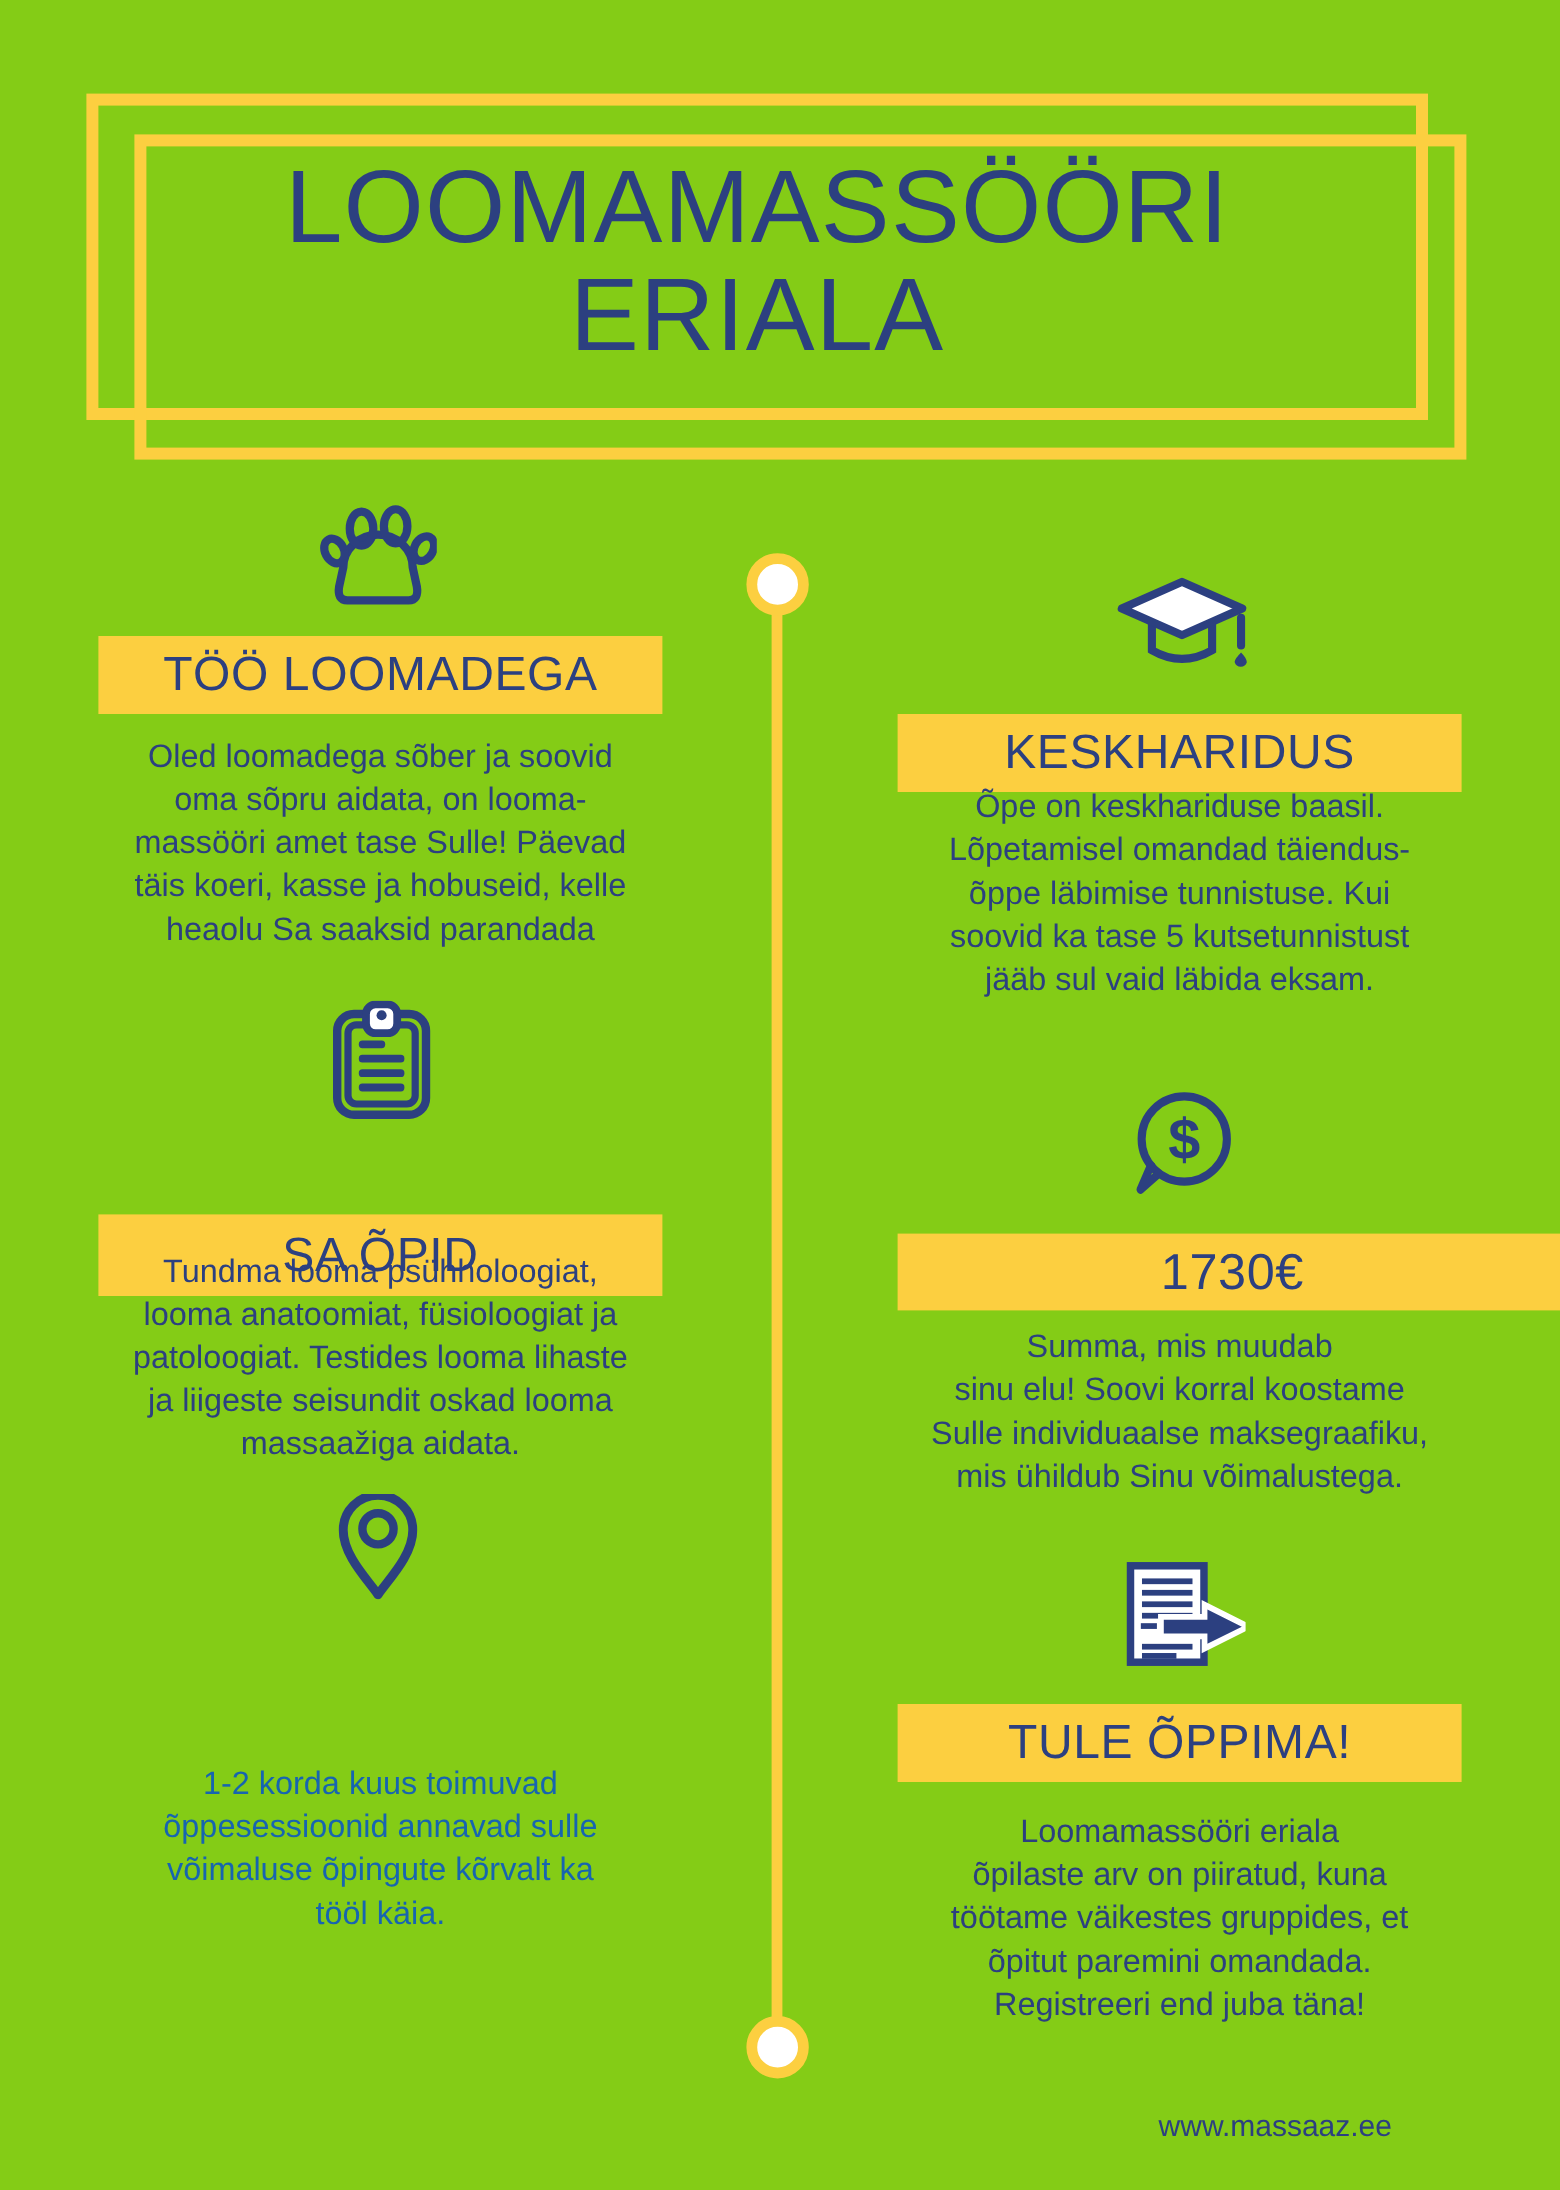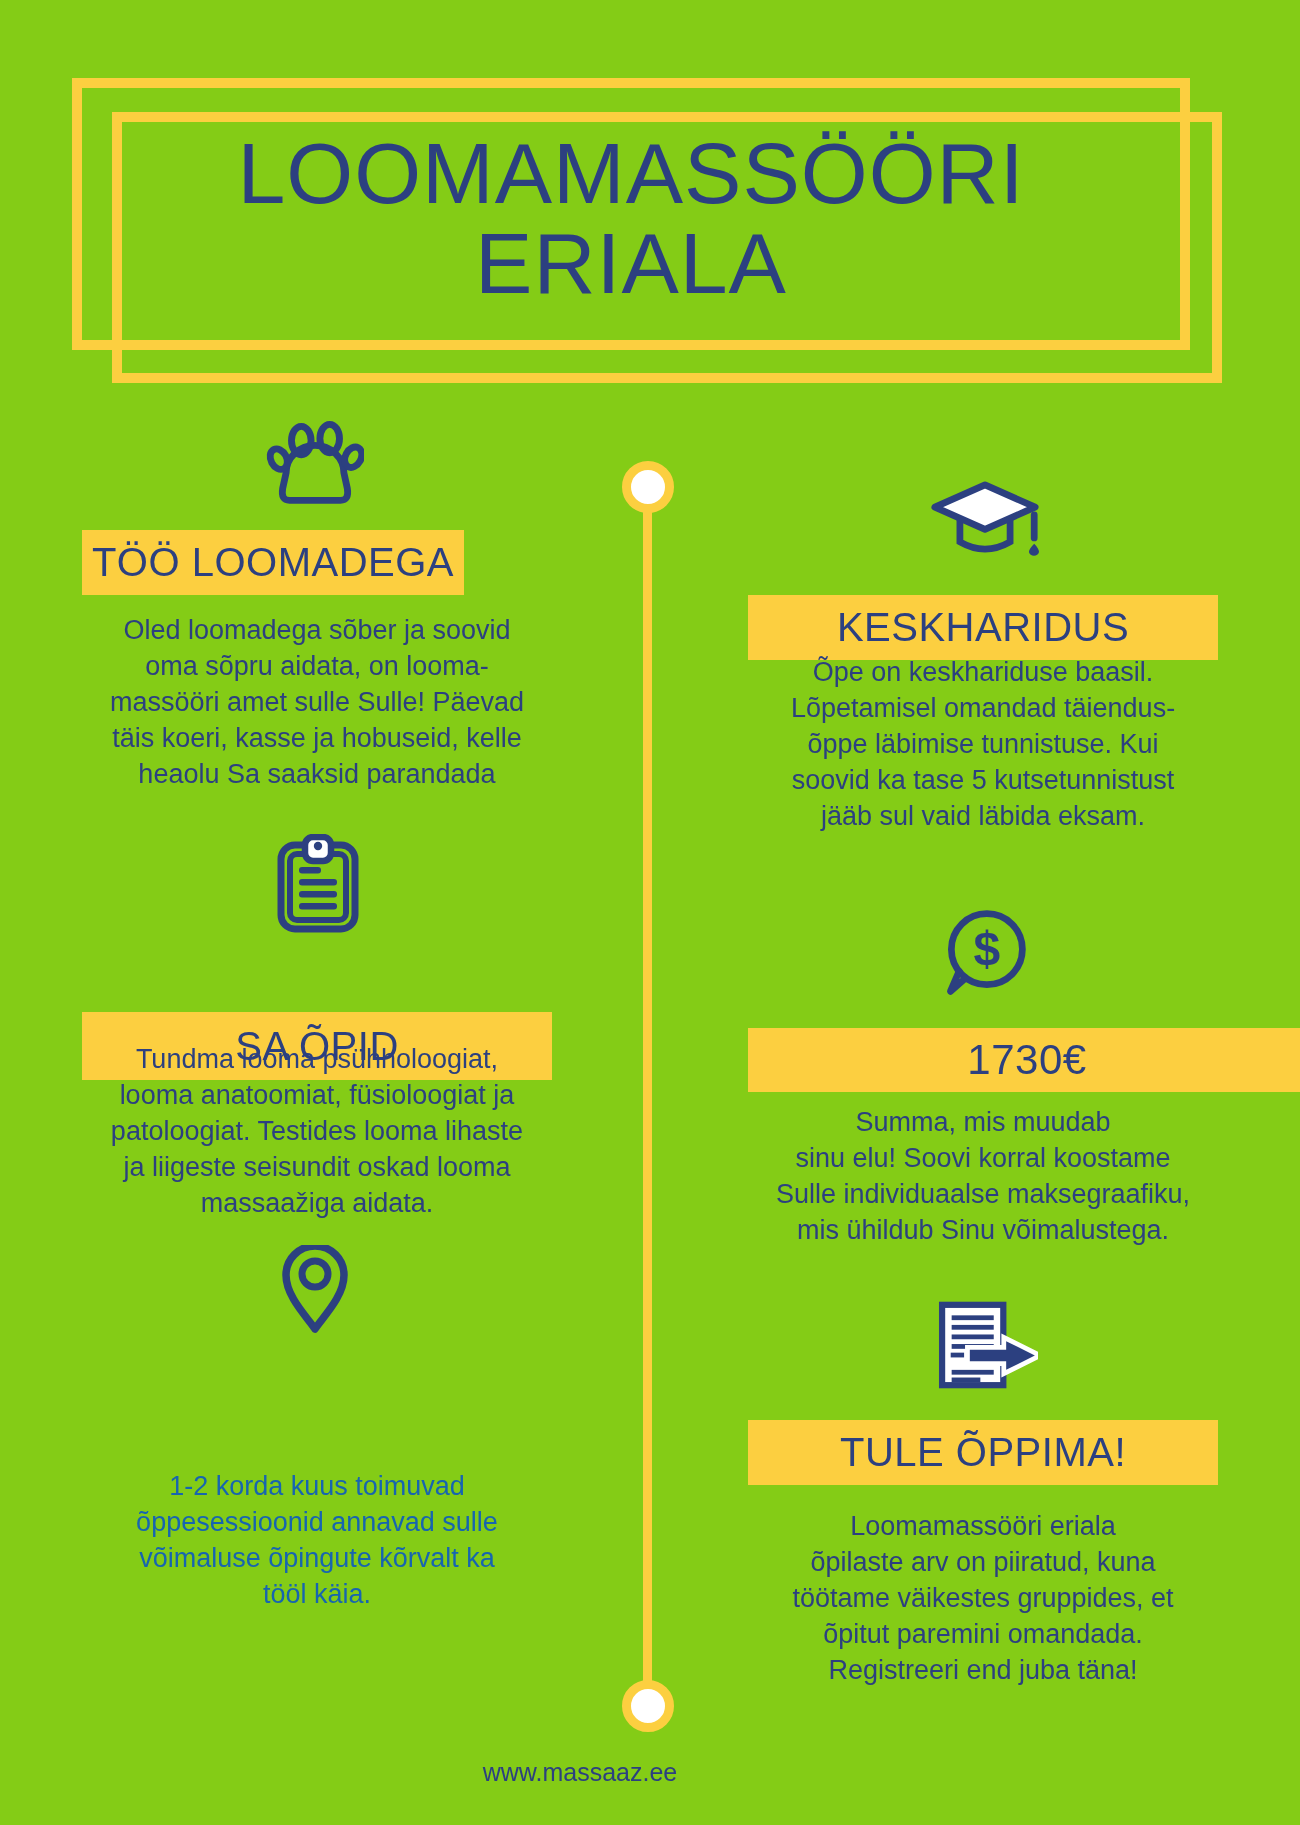--- a/index.html
+++ b/index.html
@@ -29,21 +29,21 @@
     position:absolute;color:var(--navy);font-size:27px;line-height:36px;
     text-align:center;white-space:pre-line;font-weight:400;
   }
   .para-blue{color:var(--blue);margin-top:20px;}
   .icon{position:absolute;color:var(--navy);}
   .tl-line{position:absolute;left:643px;top:511px;width:9px;height:1171px;background:var(--yellow);}
   .tl-circle{position:absolute;width:34px;height:34px;border:9px solid var(--yellow);border-radius:50%;background:#fff;}
   .tl-top{left:622px;top:461px;}
   .tl-bottom{left:622px;top:1680px;}
   .footer{
-    position:absolute;left:0;top:1758px;width:1160px;text-align:center;
+    position:absolute;left:0;top:1758px;width:1160px;text-align:right;
     color:var(--navy);font-size:25px;
   }
 </style>
 </head>
 <body>
 
 <div class="page">
 
   <div class="frame frame-back"></div>
   <div class="frame frame-front"></div>
@@ -58,26 +58,26 @@
 
   <svg class="icon" style="left:266px;top:418px;" width="98" height="98" viewBox="-50 -50 100 100" aria-hidden="true">
     <g fill="none" stroke="currentColor" stroke-width="7" stroke-linejoin="round" stroke-linecap="round">
       <path d="M -26 34 Q -35 34 -33 22 L -29.5 6 A 29.5 28 0 0 1 29.5 6 L 33 22 Q 35 34 26 34 Z"></path>
       <ellipse cx="-14" cy="-27" rx="10" ry="14.5"></ellipse>
       <ellipse cx="15" cy="-29" rx="10" ry="14.5"></ellipse>
       <ellipse cx="-37" cy="-8" rx="8" ry="11" transform="rotate(-28 -37 -8)"></ellipse>
       <ellipse cx="39" cy="-10" rx="8" ry="11" transform="rotate(28 39 -10)"></ellipse>
     </g>
   </svg>
-  <div class="bar" style="left:82px;top:530px;width:382px;height:65px;">
+  <div class="bar" style="left:82px;top:530px;width:470px;height:65px;">
     <span>TÖÖ LOOMADEGA</span>
   </div>
   <div class="para" style="left:60px;top:612px;width:514px;">Oled loomadega sõber ja soovid
 oma sõpru aidata, on looma-
-massööri amet sulle Sulle! Päevad
+massööri amet tase Sulle! Päevad
 täis koeri, kasse ja hobuseid, kelle
 heaolu Sa saaksid parandada</div>
 
   <svg class="icon" style="left:276px;top:834px;" width="84" height="100" viewBox="0 0 84 100" aria-hidden="true">
     <rect x="5" y="11" width="74" height="84" rx="14" fill="none" stroke="currentColor" stroke-width="7"></rect>
     <rect x="14" y="20" width="56" height="66" rx="7" fill="none" stroke="currentColor" stroke-width="6"></rect>
     <rect x="29" y="3" width="26" height="24" rx="8" fill="#fff" stroke="currentColor" stroke-width="6.5"></rect>
     <circle cx="42" cy="12" r="4.2" fill="currentColor"></circle>
     <rect x="23" y="33" width="22" height="6.5" rx="3" fill="currentColor"></rect>
     <rect x="23" y="45" width="38" height="6.5" rx="3" fill="currentColor"></rect>

